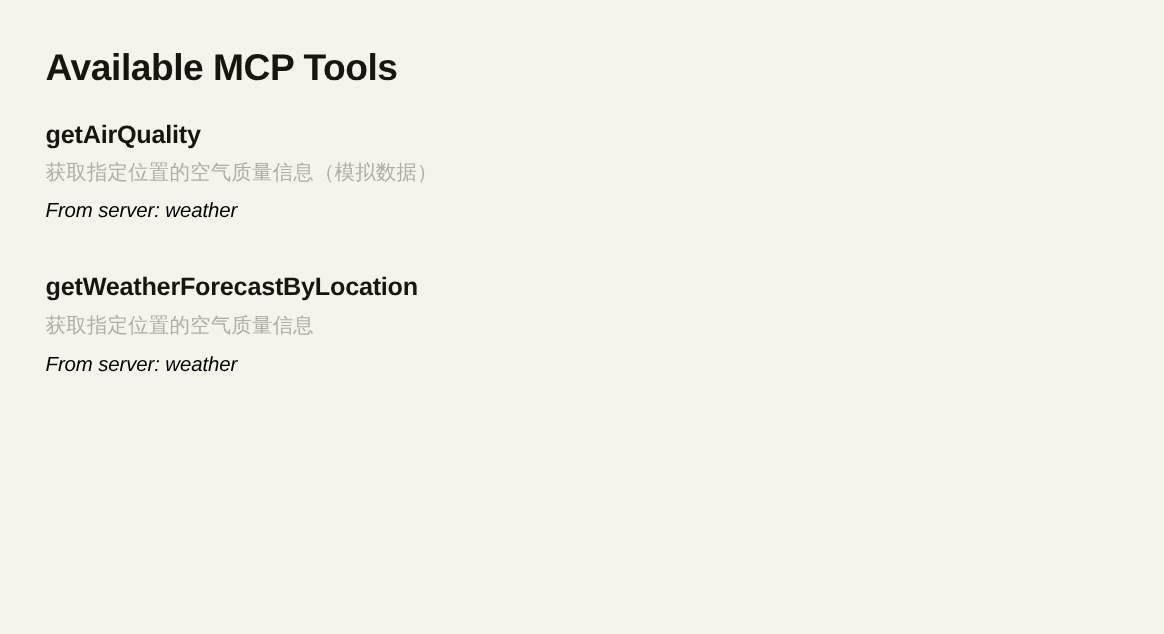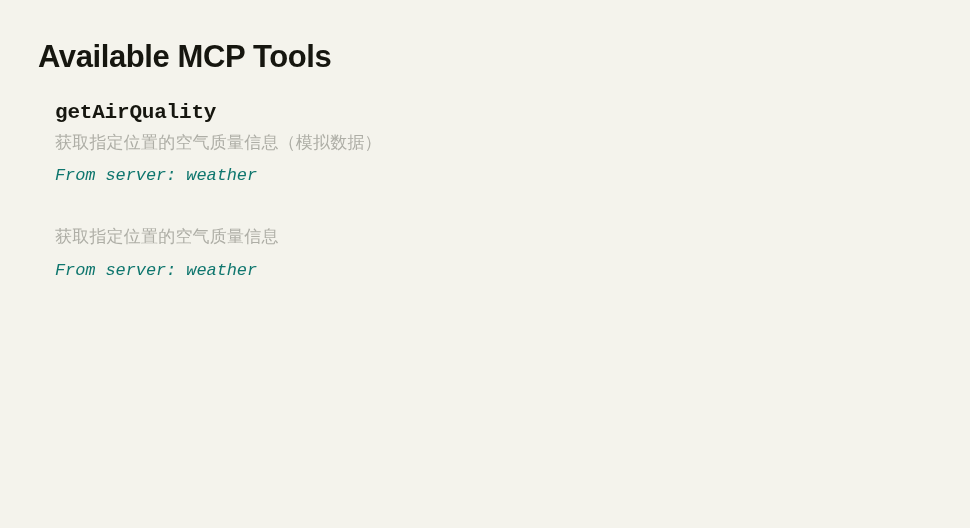--- a/index.html
+++ b/index.html
@@ -38,24 +38,23 @@
     letter-spacing: -0.1px;
   }
   .intro-link {
     color: #25251e;
     text-decoration: underline;
     text-underline-offset: 4px;
     text-decoration-thickness: 1.6px;
     cursor: pointer;
   }
   .tool-list {
-    margin: 22px 0 0 17px;
+    margin: 22px 0 0 0;
     padding: 0;
     list-style: none;
-    font-family: Liberation Mono, monospace;
   }
   .tool-item {
     margin: 0 0 40px 0;
   }
   .tool-name {
     font-size: 21px;
     font-weight: 700;
     color: #16160f;
     letter-spacing: -0.2px;
     line-height: 1.3;
@@ -63,21 +62,21 @@
   .tool-desc {
     font-size: 17px;
     color: #aeaea6;
     line-height: 1.55;
     margin-top: 5px;
     letter-spacing: 0.2px;
   }
   .tool-source {
     font-size: 17px;
     font-style: italic;
-    color: #0f766e;
+    color: #000000;
     margin-top: 9px;
     letter-spacing: -0.1px;
   }
 </style>
 </head>
 <body>
 
 <div class="panel">
 
   <h1 class="page-title">Available MCP Tools</h1>
@@ -85,18 +84,19 @@
 
   <ul class="tool-list">
 
     <li class="tool-item">
       <div class="tool-name">getAirQuality</div>
       <div class="tool-desc">获取指定位置的空气质量信息（模拟数据）</div>
       <div class="tool-source">From server: weather</div>
     </li>
 
     <li class="tool-item">
+      <div class="tool-name">getWeatherForecastByLocation</div>
       <div class="tool-desc">获取指定位置的空气质量信息</div>
       <div class="tool-source">From server: weather</div>
     </li>
 
   </ul>
 </div>
 
 </body></html>

